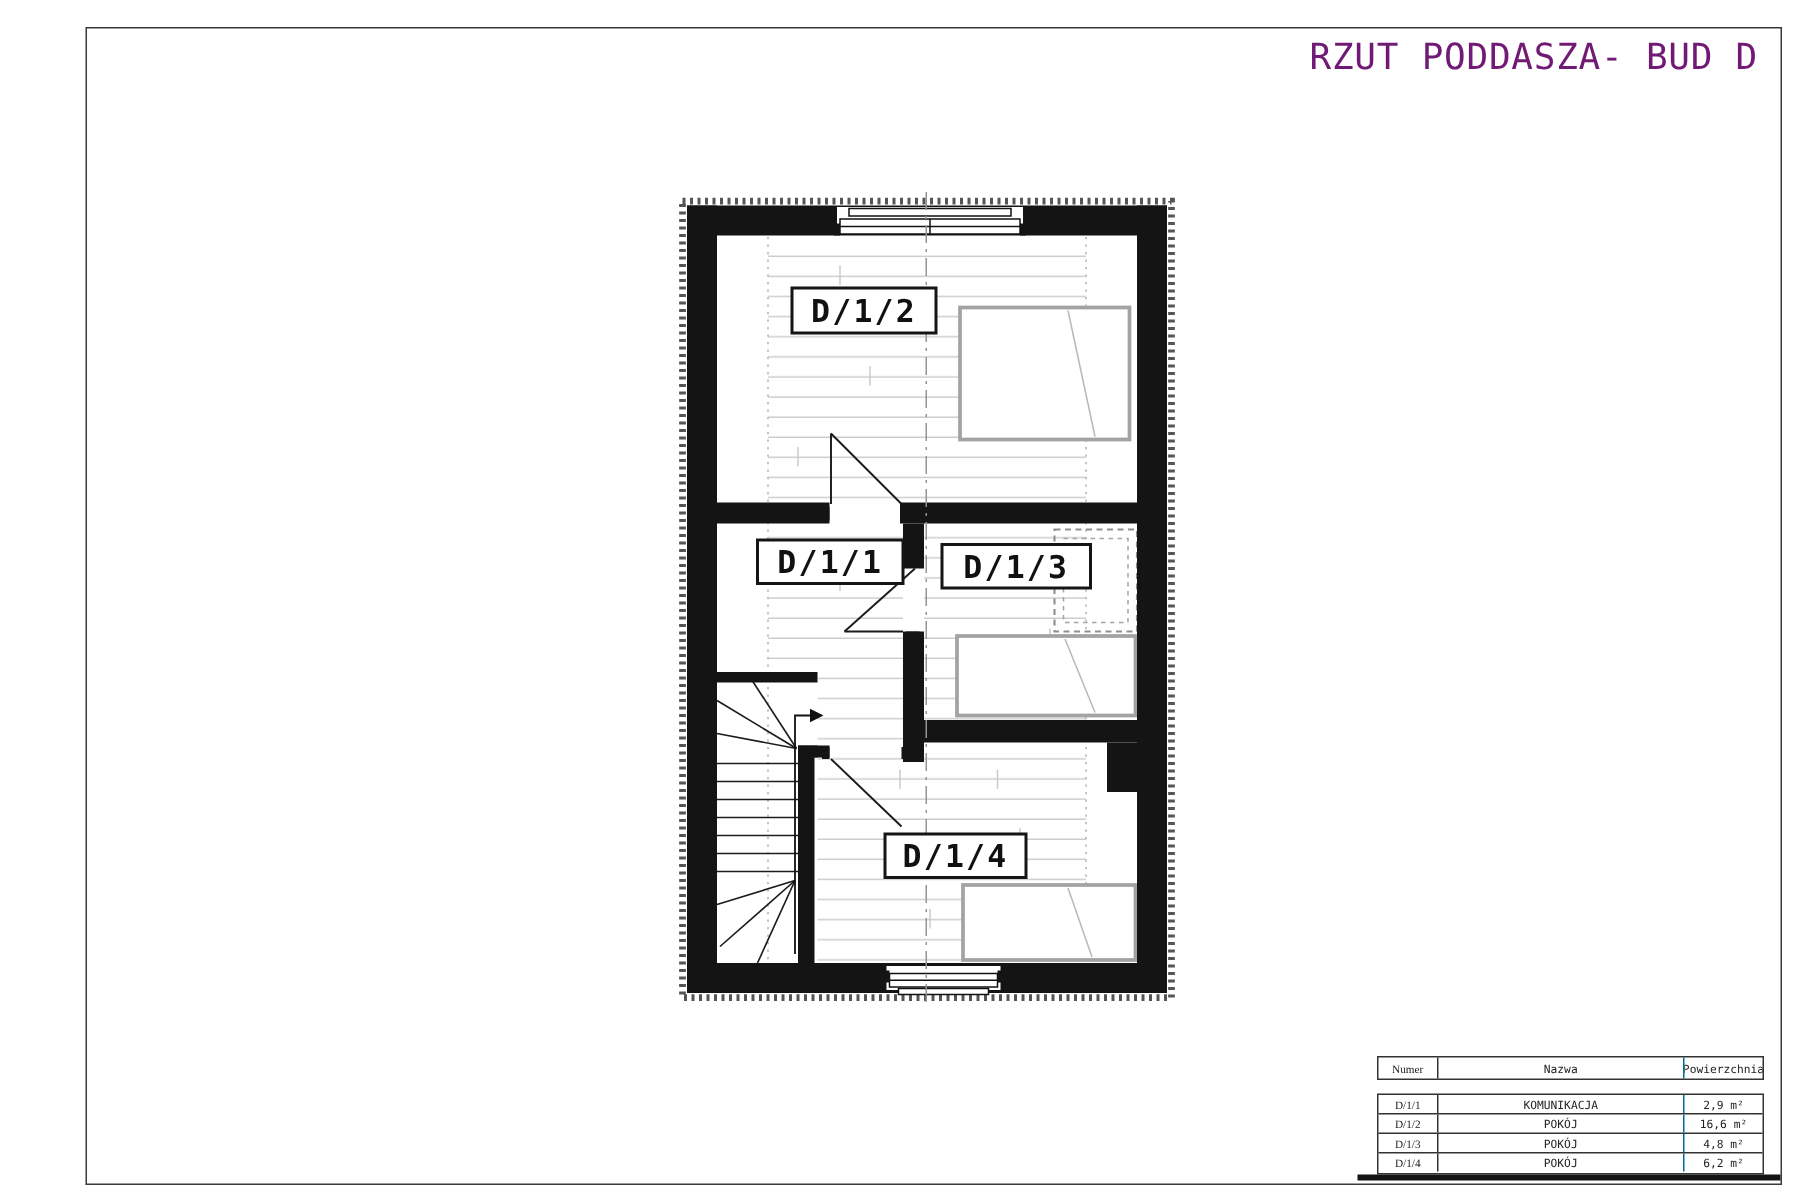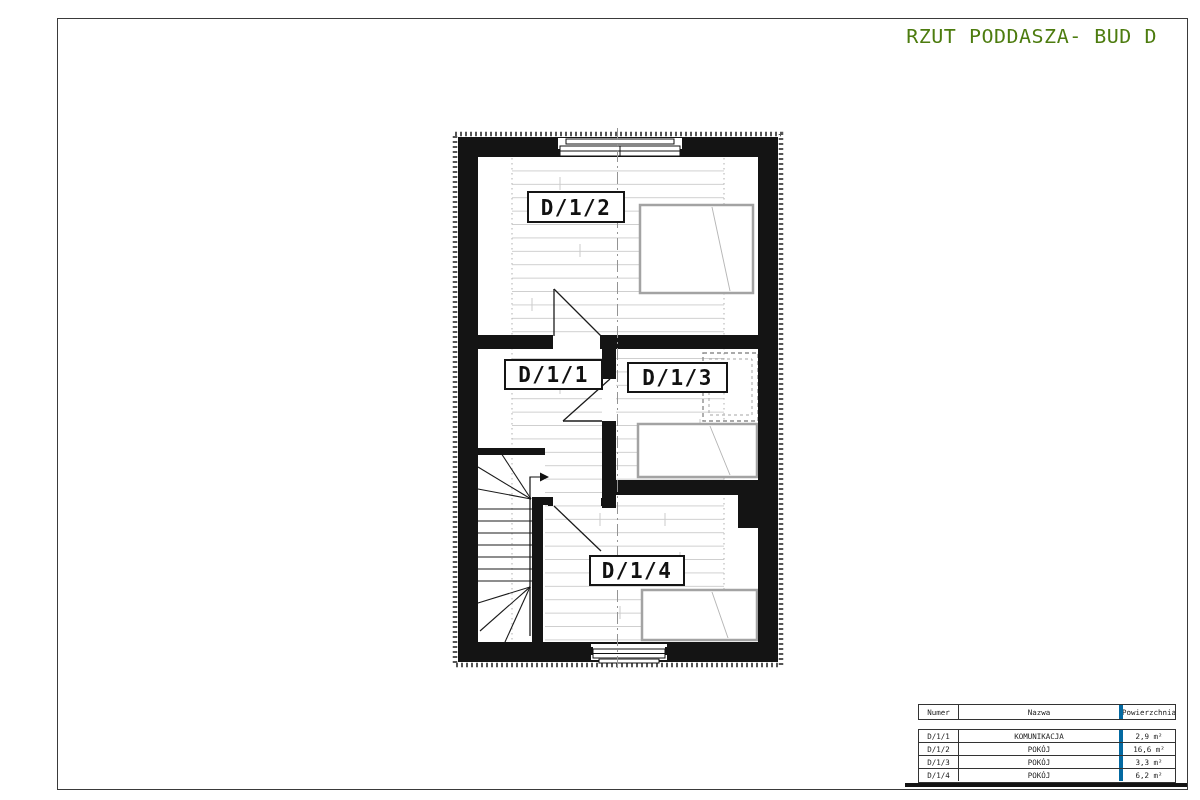--- a/index.html
+++ b/index.html
@@ -6,42 +6,42 @@
   body{
     width:1200px;height:800px;position:relative;background:#ffffff;
     font-family:"DejaVu Sans Mono","Liberation Mono",monospace;
     color:#1a1a1a;overflow:hidden;
   }
   .page-frame{
     position:absolute;left:57px;top:18px;width:1129px;height:770px;
     border:1px solid #3a3a3a;background:#ffffff;
   }
   .drawing-title{
-    position:absolute;top:24px;right:43px;
-    font-size:20px;letter-spacing:0.5px;color:#4d7c0f;white-space:pre;
+    position:absolute;top:24px;right:28px;
+    font-size:24px;letter-spacing:0.5px;color:#701a75;white-space:pre;
   }
   .plan-svg{position:absolute;left:430px;top:115px;width:380px;height:570px;}
   
   .legend{position:absolute;font-size:7.5px;color:#222;}
   .legend-header{
     position:absolute;left:918px;top:704px;width:256px;height:14px;
     border:1px solid #333;display:flex;
   }
   .legend-body{
     position:absolute;left:918px;top:729px;width:256px;height:52px;
     border:1px solid #333;
   }
   .lrow{display:flex;height:12px;border-top:1px solid #333;}
   .lrow:first-child{border-top:none;}
   .lcell{
     display:flex;align-items:center;justify-content:center;
     overflow:hidden;white-space:nowrap;box-sizing:border-box;height:100%;
   }
-  .c-num{width:40px;border-right:1px solid #333;}
-  .c-naz{flex:1;border-right:4px solid #0369a1;}
+  .c-num{width:40px;border-right:1px solid #333;font-family:Liberation Serif, serif;}
+  .c-naz{flex:1;border-right:1px solid #0369a1;}
   .c-pow{width:52px;text-align:right;}
   .legend-header .lcell{font-size:7.5px;}
   .titleblock-line{
     position:absolute;left:905px;top:783px;width:282px;height:4px;background:#141414;
   }
   svg text{
     font-family:"DejaVu Sans Mono","Liberation Mono",monospace;
     font-weight:bold;font-size:21px;letter-spacing:1.5px;fill:#111;
   }
 </style>
@@ -213,21 +213,21 @@
       <div class="lcell c-pow">2,9 m²</div>
     </div>
     <div class="lrow">
       <div class="lcell c-num">D/1/2</div>
       <div class="lcell c-naz">POKÓJ</div>
       <div class="lcell c-pow">16,6 m²</div>
     </div>
     <div class="lrow">
       <div class="lcell c-num">D/1/3</div>
       <div class="lcell c-naz">POKÓJ</div>
-      <div class="lcell c-pow">3,3 m²</div>
+      <div class="lcell c-pow">4,8 m²</div>
     </div>
     <div class="lrow">
       <div class="lcell c-num">D/1/4</div>
       <div class="lcell c-naz">POKÓJ</div>
       <div class="lcell c-pow">6,2 m²</div>
     </div>
   </div>
 </div>
 
 <div class="titleblock-line"></div>

